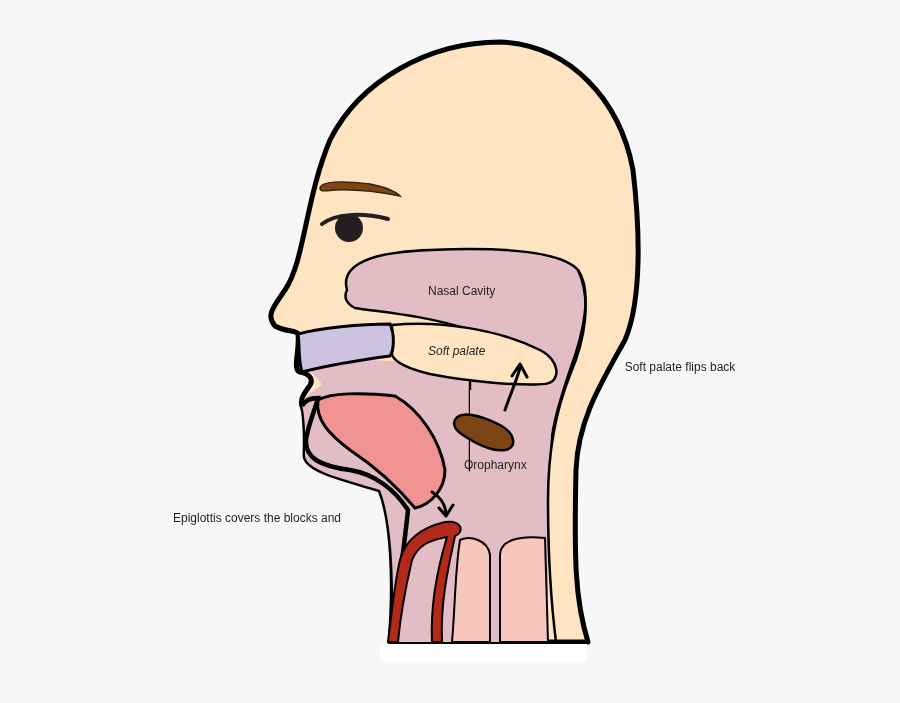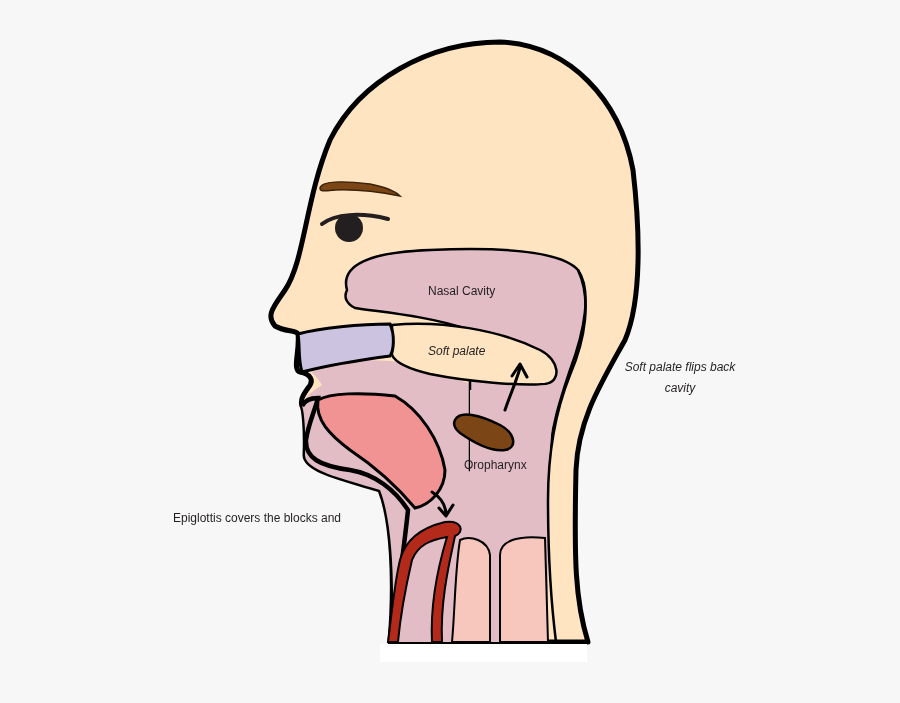--- a/index.html
+++ b/index.html
@@ -47,20 +47,19 @@
   <path d="M322,224 C335,214 360,212 388,219" fill="none" stroke="#231f20" stroke-width="4" stroke-linecap="round"></path>
   <circle cx="349" cy="228" r="14" fill="#231f20"></circle>
 </svg>
 
 <div class="white-base"></div>
 
 <div class="lbl" style="left:428px; top:281px;">Nasal Cavity</div>
 <div class="lbl" style="left:428px; top:341px;font-style:italic;">Soft palate</div>
 <div class="lbl" style="left:464px; top:455px;">Oropharynx</div>
 
-<div class="lbl" style="left:601px; top:357px; width:158px;font-style:italic;">
+<div class="lbl" style="left:601px; top:357px; width:158px;">
   <div>Soft palate flips back</div>
-  <div>cavity</div>
 </div>
 
 <div class="lbl" style="left:138px; top:508px; width:238px;">
   <div>Epiglottis covers the blocks and</div>
 </div>
 
 </body></html>

